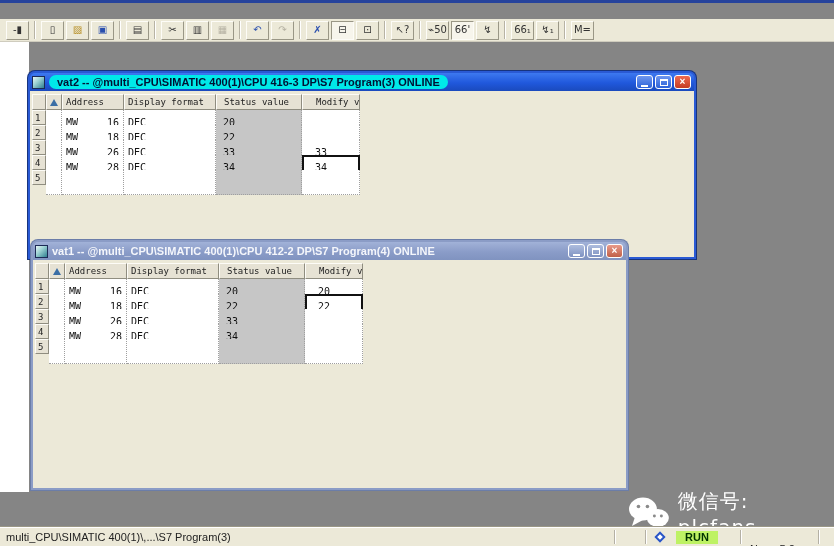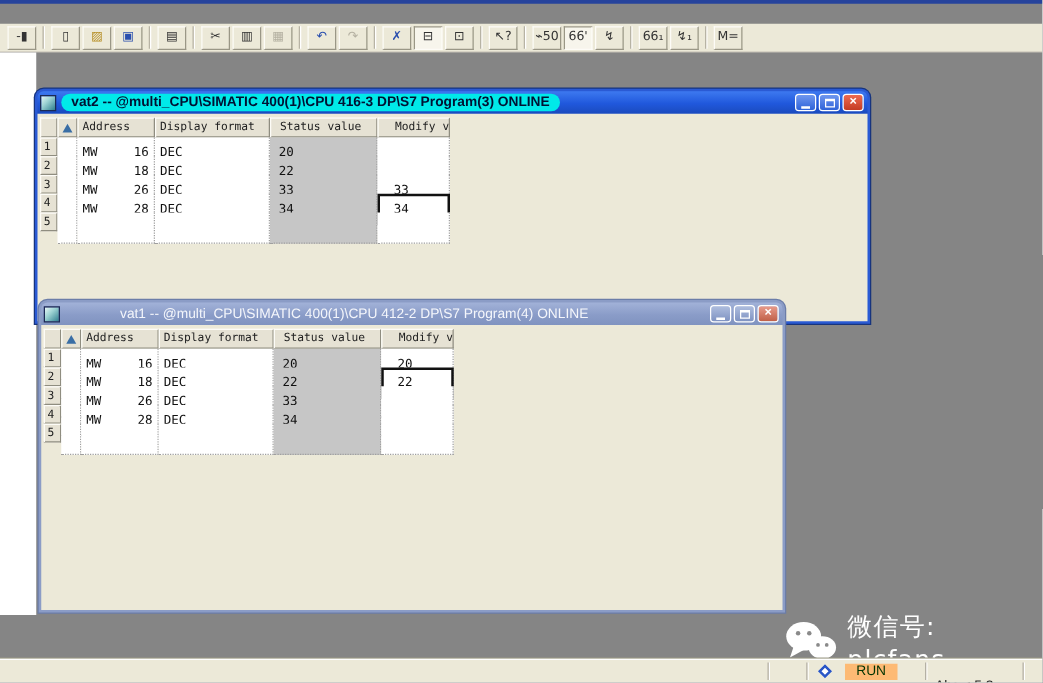--- a/index.html
+++ b/index.html
@@ -31,21 +31,21 @@
   .win.active { background:#2a5ad4; box-shadow:0 0 0 1px #17347e; }
   .win.inactive { background:#8b9cc6; box-shadow:0 0 0 1px #6b7da8; }
   .tbar { height:18px; display:flex; align-items:center; gap:4px; padding:0 2px;
           border-radius:5px 5px 0 0; }
   .win.active .tbar { background:linear-gradient(180deg,#3d79f0 0%,#2058dc 55%,#1a4abd 100%); }
   .win.inactive .tbar { background:linear-gradient(180deg,#a2b2d8 0%,#8a9cc8 55%,#8093c0 100%); }
   .wicon { width:13px; height:13px; flex:0 0 13px; border:1px solid #1c2a55;
            background:linear-gradient(135deg,#e8f6f6 0%,#9fd4d4 40%,#2f7f8f 100%); }
   .tpill { background:#00e9e9; color:#001133; font-size:11px; font-weight:bold; line-height:14px;
            padding:0 8px; border-radius:8px; white-space:nowrap; }
-  .ttext { color:#f4f6fb; font-size:11px; font-weight:normal; white-space:nowrap;margin-left:44px; }
+  .ttext { color:#f4f6fb; font-size:11px; font-weight:bold; white-space:nowrap; }
   .wbtns { margin-left:auto; display:flex; gap:2px; padding-right:1px; }
   .wbtn { width:17px; height:14px; border:1px solid #fff; border-radius:3px; display:flex;
           align-items:center; justify-content:center; color:#fff; font-size:10px; line-height:10px; }
   .wbtn.min, .wbtn.max { background:linear-gradient(180deg,#6f97ef,#2e62d8); }
   .wbtn.close { background:linear-gradient(180deg,#ee6a50,#c43c24); font-weight:bold; }
   .win.inactive .wbtn.min, .win.inactive .wbtn.max { background:linear-gradient(180deg,#aebdde,#7f93c2); }
   .win.inactive .wbtn.close { background:linear-gradient(180deg,#e89a8a,#c06048); }
   .minbar { width:7px; height:2px; background:#fff; margin-top:7px; }
   .maxbox { width:8px; height:7px; border:1px solid #fff; border-top-width:2px; }
   .client { position:relative; background:#ece9d8; overflow:hidden; }
@@ -79,22 +79,22 @@
                     font-family:"DejaVu Sans", sans-serif; }
 
   
   .statusbar { position:absolute; left:0; bottom:0; width:834px; height:19px; background:#ece9d8;
                border-top:1px solid #fff; box-shadow:0 -1px 0 #9a9786; }
   .sb-path { position:absolute; left:6px; top:3px; font-size:11px; color:#222; white-space:nowrap; }
   .sb-sep { position:absolute; top:2px; width:2px; height:14px; border-left:1px solid #b4b0a4;
             border-right:1px solid #fff; }
   .sb-diamond { position:absolute; left:656px; top:5px; width:8px; height:8px; background:#fff;
                 border:2px solid #2a56c6; transform:rotate(45deg); }
-  .sb-run { position:absolute; left:676px; top:3px; background:#fdba74; color:#003300;
-            font-size:11px; padding:0 9px; line-height:13px; }
+  .sb-run { position:absolute; left:676px; top:3px; background:#bef264; color:#003300;
+            font-size:11px; padding:0 9px; line-height:13px;font-weight:bold; }
   .sb-abs { position:absolute; left:748px; top:3px; font-size:11px; color:#222;margin-top:12px; }
 </style>
 </head>
 <body>
 
 <div class="app">
   <div class="topline"></div>
 
 
   <div class="toolbar">
@@ -311,20 +311,21 @@
         <ellipse cx="30" cy="22" rx="11" ry="9" fill="#ffffff"></ellipse>
         <polygon points="34.5,29 38,35.5 28,31" fill="#ffffff"></polygon>
         <circle cx="26.5" cy="20" r="1.5" fill="#8a8a8a"></circle>
         <circle cx="33.5" cy="20" r="1.5" fill="#8a8a8a"></circle>
       </svg>
       <span>微信号: plcfans</span>
     </div>
   </div>
 
   <div class="statusbar">
+    <span class="sb-path">multi_CPU\SIMATIC 400(1)\,...\S7 Program(3)</span>
     <span class="sb-sep" style="left:614px;"></span>
     <span class="sb-sep" style="left:645px;"></span>
     <span class="sb-diamond"></span>
     <span class="sb-run">RUN</span>
     <span class="sb-sep" style="left:740px;"></span>
     <span class="sb-abs">Abs &lt; 5.2</span>
     <span class="sb-sep" style="left:818px;"></span>
   </div>
 </div>
 

